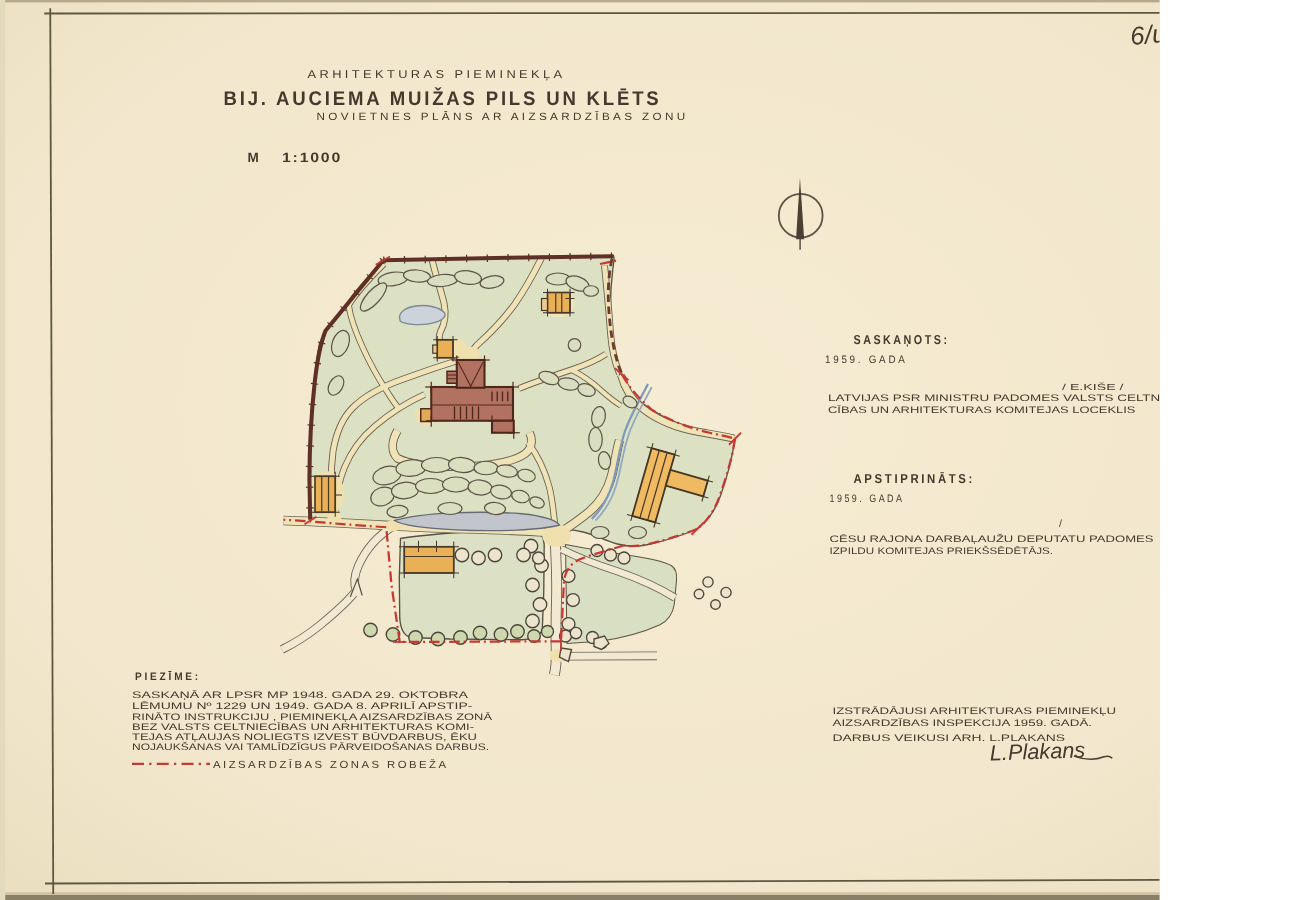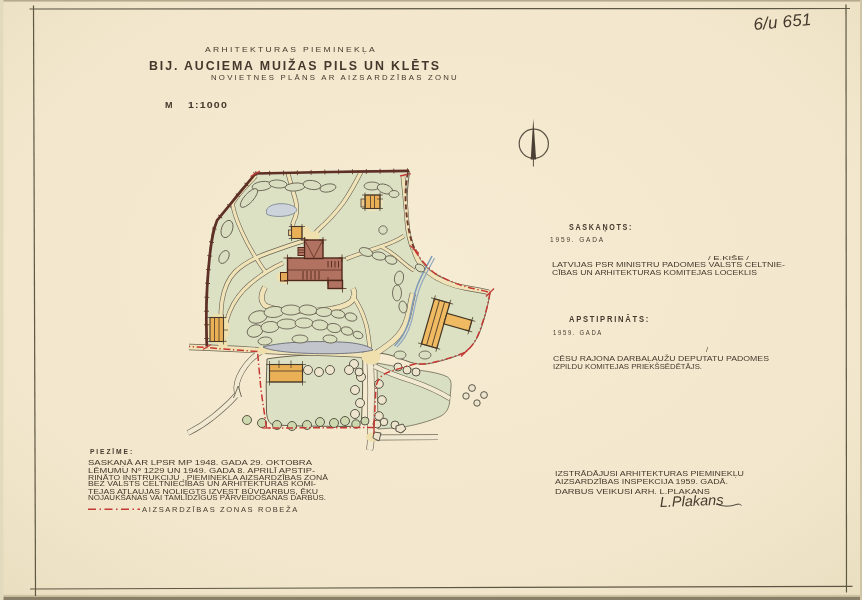--- a/index.html
+++ b/index.html
@@ -1,16 +1,16 @@
 <!DOCTYPE html>
 <html><head>
 <meta charset="utf-8">
 <style>
   html,body{margin:0;padding:0;background:#ffffff;}
-  #page{position:relative;width:862px;height:600px;overflow:hidden;background:#bef264;}
+  #page{position:relative;width:773px;height:600px;overflow:hidden;background:#bef264;}
   svg{position:absolute;left:0;top:0;}
   text{font-family:"Liberation Sans",sans-serif;fill:#44392c;}
 </style>
 </head>
 <body>
 <div id="page">
 <svg width="862" height="600" viewBox="0 0 862 600">
 <defs>
 <radialGradient id="vig" cx="50%" cy="45%" r="75%">
  <stop offset="0%" stop-color="#f6ecd3"></stop>

